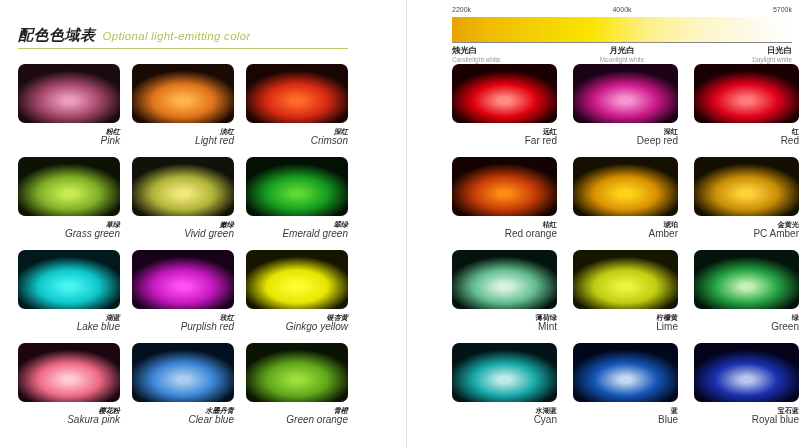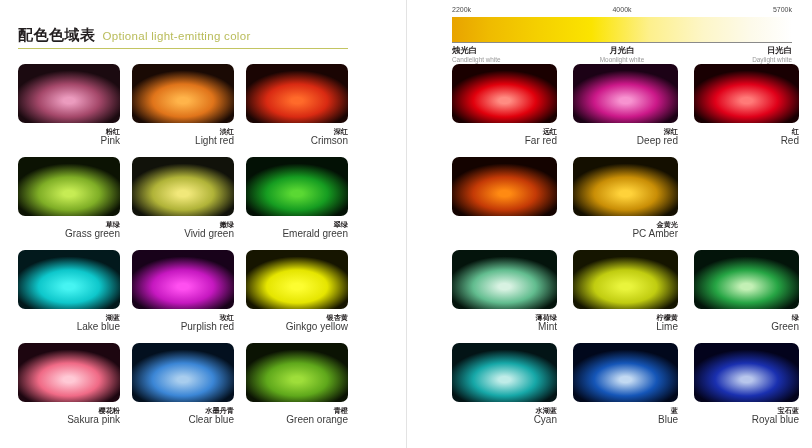--- a/index.html
+++ b/index.html
@@ -5,21 +5,21 @@
   * { box-sizing: border-box; margin: 0; padding: 0; }
   html, body {
     width: 812px; height: 448px;
     background: #ffffff;
     font-family: "Liberation Sans", "DejaVu Sans", sans-serif;
     overflow: hidden;
   }
   .page { position: relative; width: 812px; height: 448px; background:#fff; }
 
   
-  .left-panel { position: absolute; left: 0; top: 0; width: 406px; height: 384px; }
+  .left-panel { position: absolute; left: 0; top: 0; width: 406px; height: 384px; font-style: italic; }
 
   .title-block { position: absolute; left: 18px; top: 26px; width: 330px; }
   .title-row { display: flex; align-items: baseline; gap: 7px; }
   .title-cn {
     font-size: 15px; font-weight: bold; color: #231f20; letter-spacing: .5px;
     font-family: "DejaVu Sans", sans-serif;
   }
   .title-en { font-size: 11.5px; color: #b9bc5a; letter-spacing: .3px; }
   .title-rule { margin-top: 3px; width: 330px; height: 1px; background: #c3c562; }
 
@@ -236,20 +236,31 @@
           <div class="labels">
             <div class="lab-cn">红</div>
             <div class="lab-en">Red</div>
           </div>
         </div>
       </div>
 
       <div class="srow-r">
         <div class="cell-r">
           <div class="swatch-r" style="background: radial-gradient(62% 58% at 50% 62%, rgb(255, 138, 18) 0%, rgb(255, 138, 18) 9%, rgb(196, 58, 6) 48%, rgb(20, 3, 0) 88%, rgb(20, 3, 0) 100%);"></div>
+          <div class="labels">
+            <div class="lab-cn">桔红</div>
+            <div class="lab-en">Red orange</div>
+          </div>
+        </div>
+        <div class="cell-r">
+          <div class="swatch-r" style="background: radial-gradient(62% 58% at 50% 62%, rgb(255, 212, 24) 0%, rgb(255, 212, 24) 9%, rgb(217, 145, 2) 48%, rgb(22, 16, 0) 88%, rgb(22, 16, 0) 100%);"></div>
+          <div class="labels">
+            <div class="lab-cn">琥珀</div>
+            <div class="lab-en">Amber</div>
+          </div>
         </div>
         <div class="cell-r">
           <div class="swatch-r" style="background: radial-gradient(62% 58% at 50% 62%, rgb(255, 210, 58) 0%, rgb(255, 210, 58) 9%, rgb(201, 142, 6) 48%, rgb(20, 15, 0) 88%, rgb(20, 15, 0) 100%);"></div>
           <div class="labels">
             <div class="lab-cn">金黄光</div>
             <div class="lab-en">PC Amber</div>
           </div>
         </div>
       </div>
 

